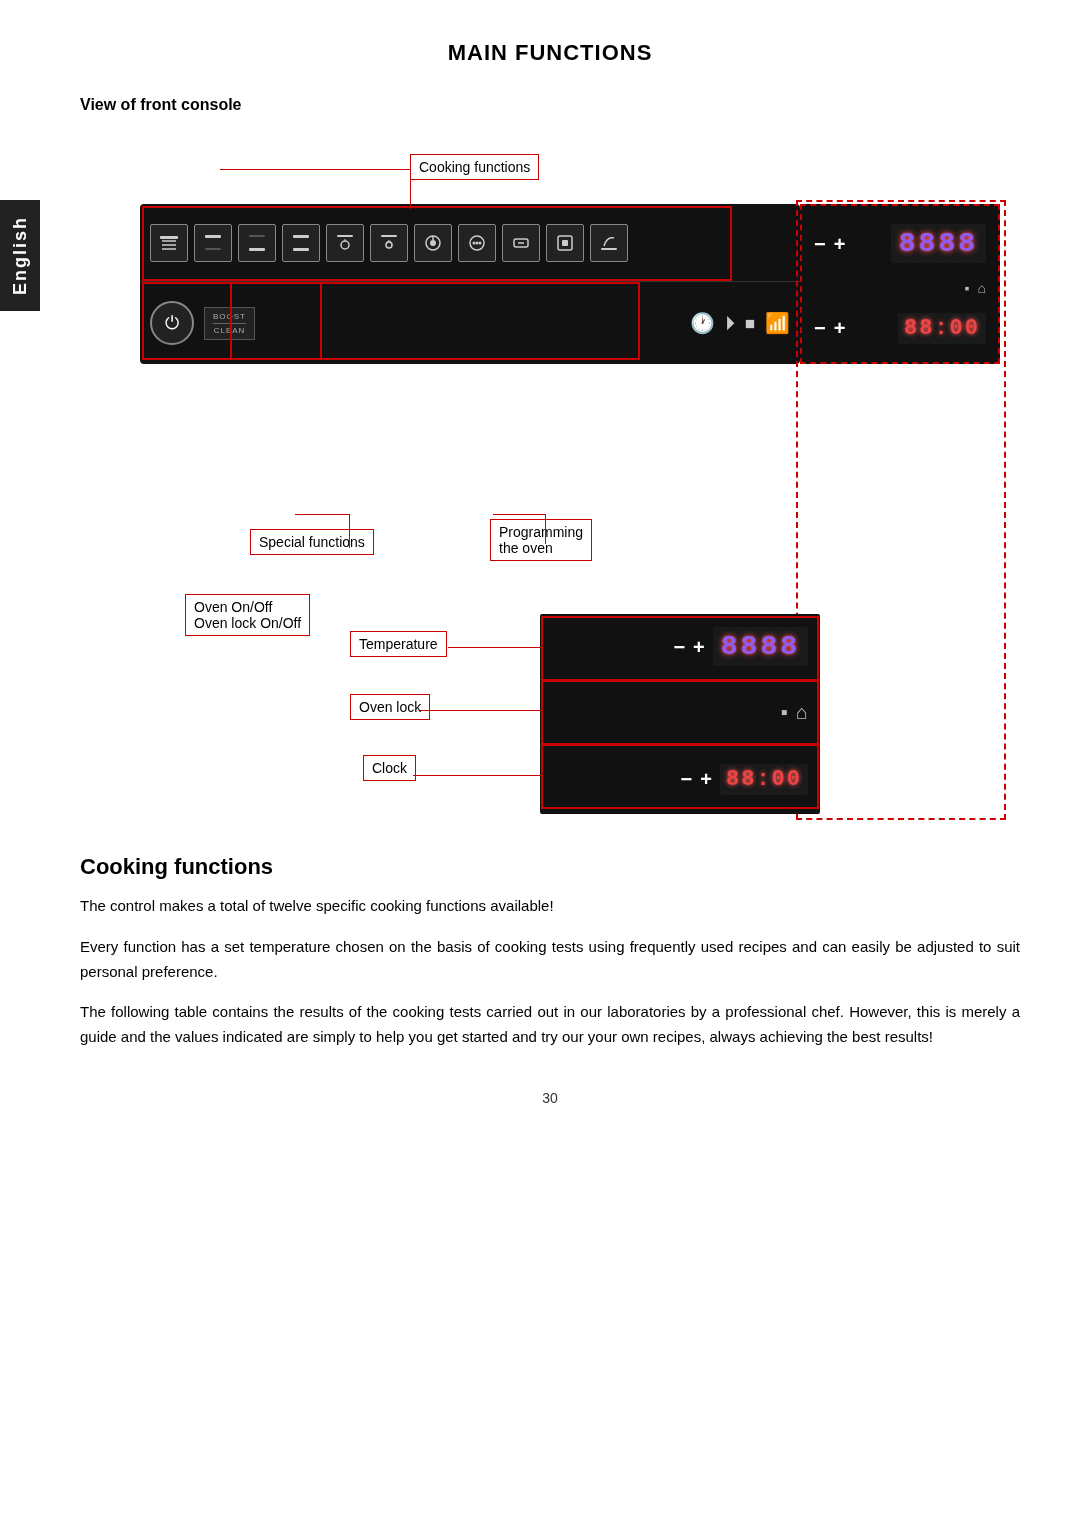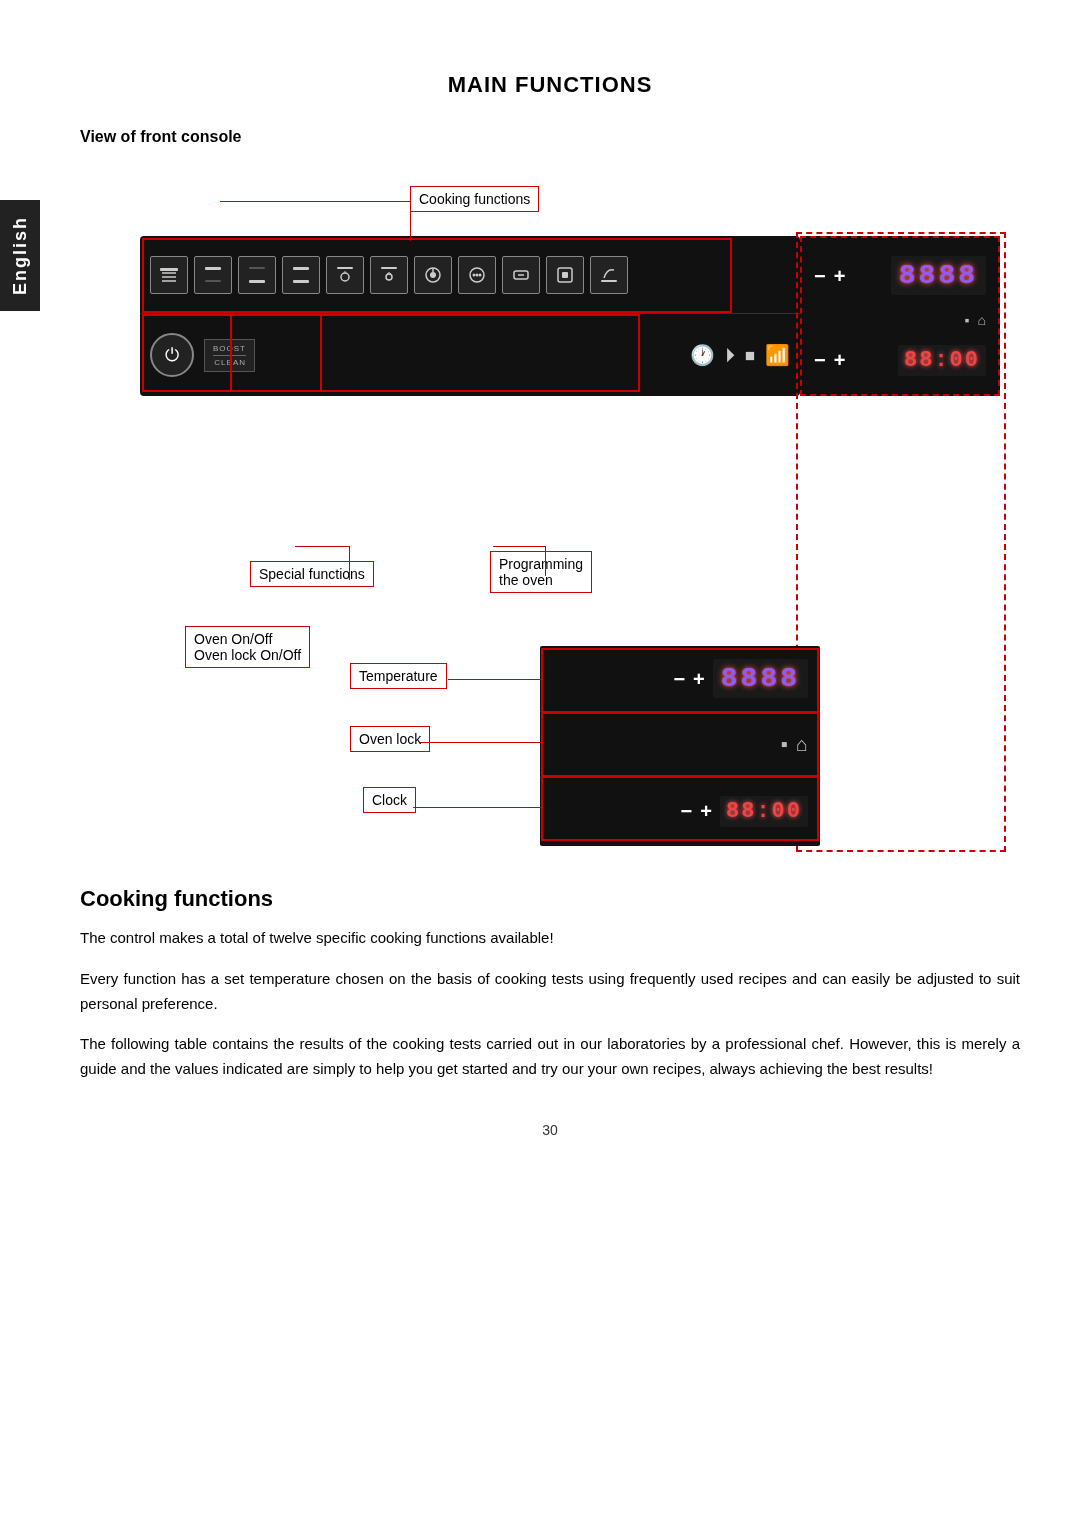--- a/index.html
+++ b/index.html
@@ -10,21 +10,20 @@
       color: #000;
       width: 1080px;
       min-height: 1521px;
       position: relative;
       overflow-x: hidden;
     }
 
     .page-container {
       padding: 40px 60px 60px 80px;
       position: relative;
-      margin-top: 32px;
     }
 
     
     .english-tab {
       position: absolute;
       left: 0;
       top: 200px;
       background: #222;
       color: #fff;
       writing-mode: vertical-rl;
@@ -175,21 +174,20 @@
       background: #222;
       border: 1px solid #555;
       color: #aaa;
       font-size: 8px;
       padding: 4px 8px;
       text-align: center;
       letter-spacing: 1px;
       display: flex;
       flex-direction: column;
       gap: 2px;
-      align-items: flex-end;
     }
 
     
     .clock-icons {
       display: flex;
       align-items: center;
       gap: 10px;
       margin-left: auto;
     }
 

